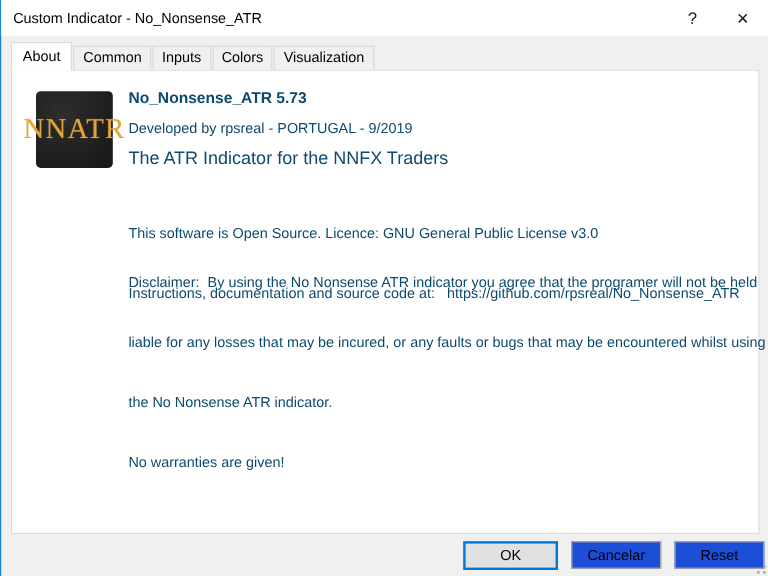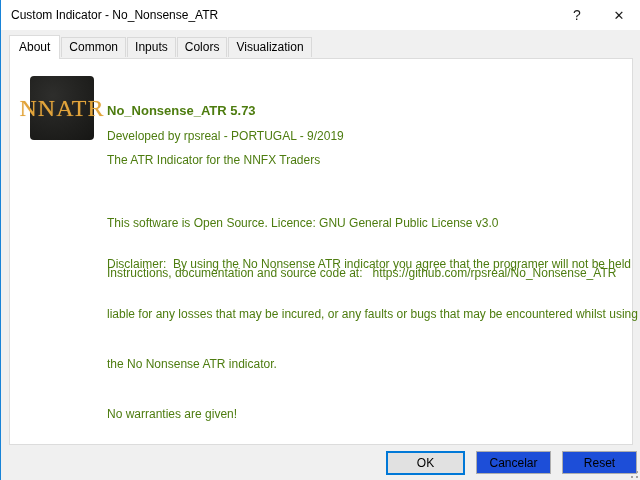--- a/index.html
+++ b/index.html
@@ -33,21 +33,21 @@
     width: 42px; height: 30px;
     display: flex; align-items: center; justify-content: center;
     font-size: 14px; color: #1a1a1a;
     cursor: default; user-select: none;
   }
   .caption-btn.close { font-size: 13px; }
 
   
   .tabstrip {
     position: absolute; left: 8px; top: 35px;
-    display: flex; align-items: center;
+    display: flex; align-items: flex-end;
     z-index: 3;
   }
   .tab {
     height: 20px; line-height: 19px;
     padding: 0 7px;
     margin-right: 1px;
     font-size: 12px; color: #000000;
     background: #f0f0f0;
     border: 1px solid #d9d9d9; border-bottom: none;
     white-space: nowrap;
@@ -77,25 +77,25 @@
     background: radial-gradient(circle at 35% 30%, #2e2e2c 0%, #232321 45%, #161614 100%);
     color: #e2a43b;
     font-family: "Liberation Serif", serif;
     display: flex; flex-direction: row;
     align-items: center; justify-content: center;
     line-height: 26px; font-size: 24px; letter-spacing: 1px;
     text-shadow: 0 0 1px rgba(226,164,59,.6);
   }
 
   .about-text { position: absolute; left: 97px; top: 0; }
-  .para { position: absolute; left: 0; white-space: pre; color: #4d7c0f; margin-top: 29px; }
+  .para { position: absolute; left: 0; white-space: pre; color: #0c4a6e; }
   .line { font-size: 12px; line-height: 14px; white-space: pre; }
   .app-title { top: 15px; font-size: 13px; font-weight: bold; }
   .developer { top: 41px; font-size: 12px; }
-  .subtitle  { top: 65px; font-size: 12px; }
+  .subtitle  { top: 65px; font-size: 15px; }
   .license   { top: 92px; }
   .disclaimer{ top: 133px; }
 
   
   .button-row {
     position: absolute; right: 3px; top: 451px;
     display: flex; align-items: flex-start;
   }
   .btn {
     height: 23px; min-width: 75px;

